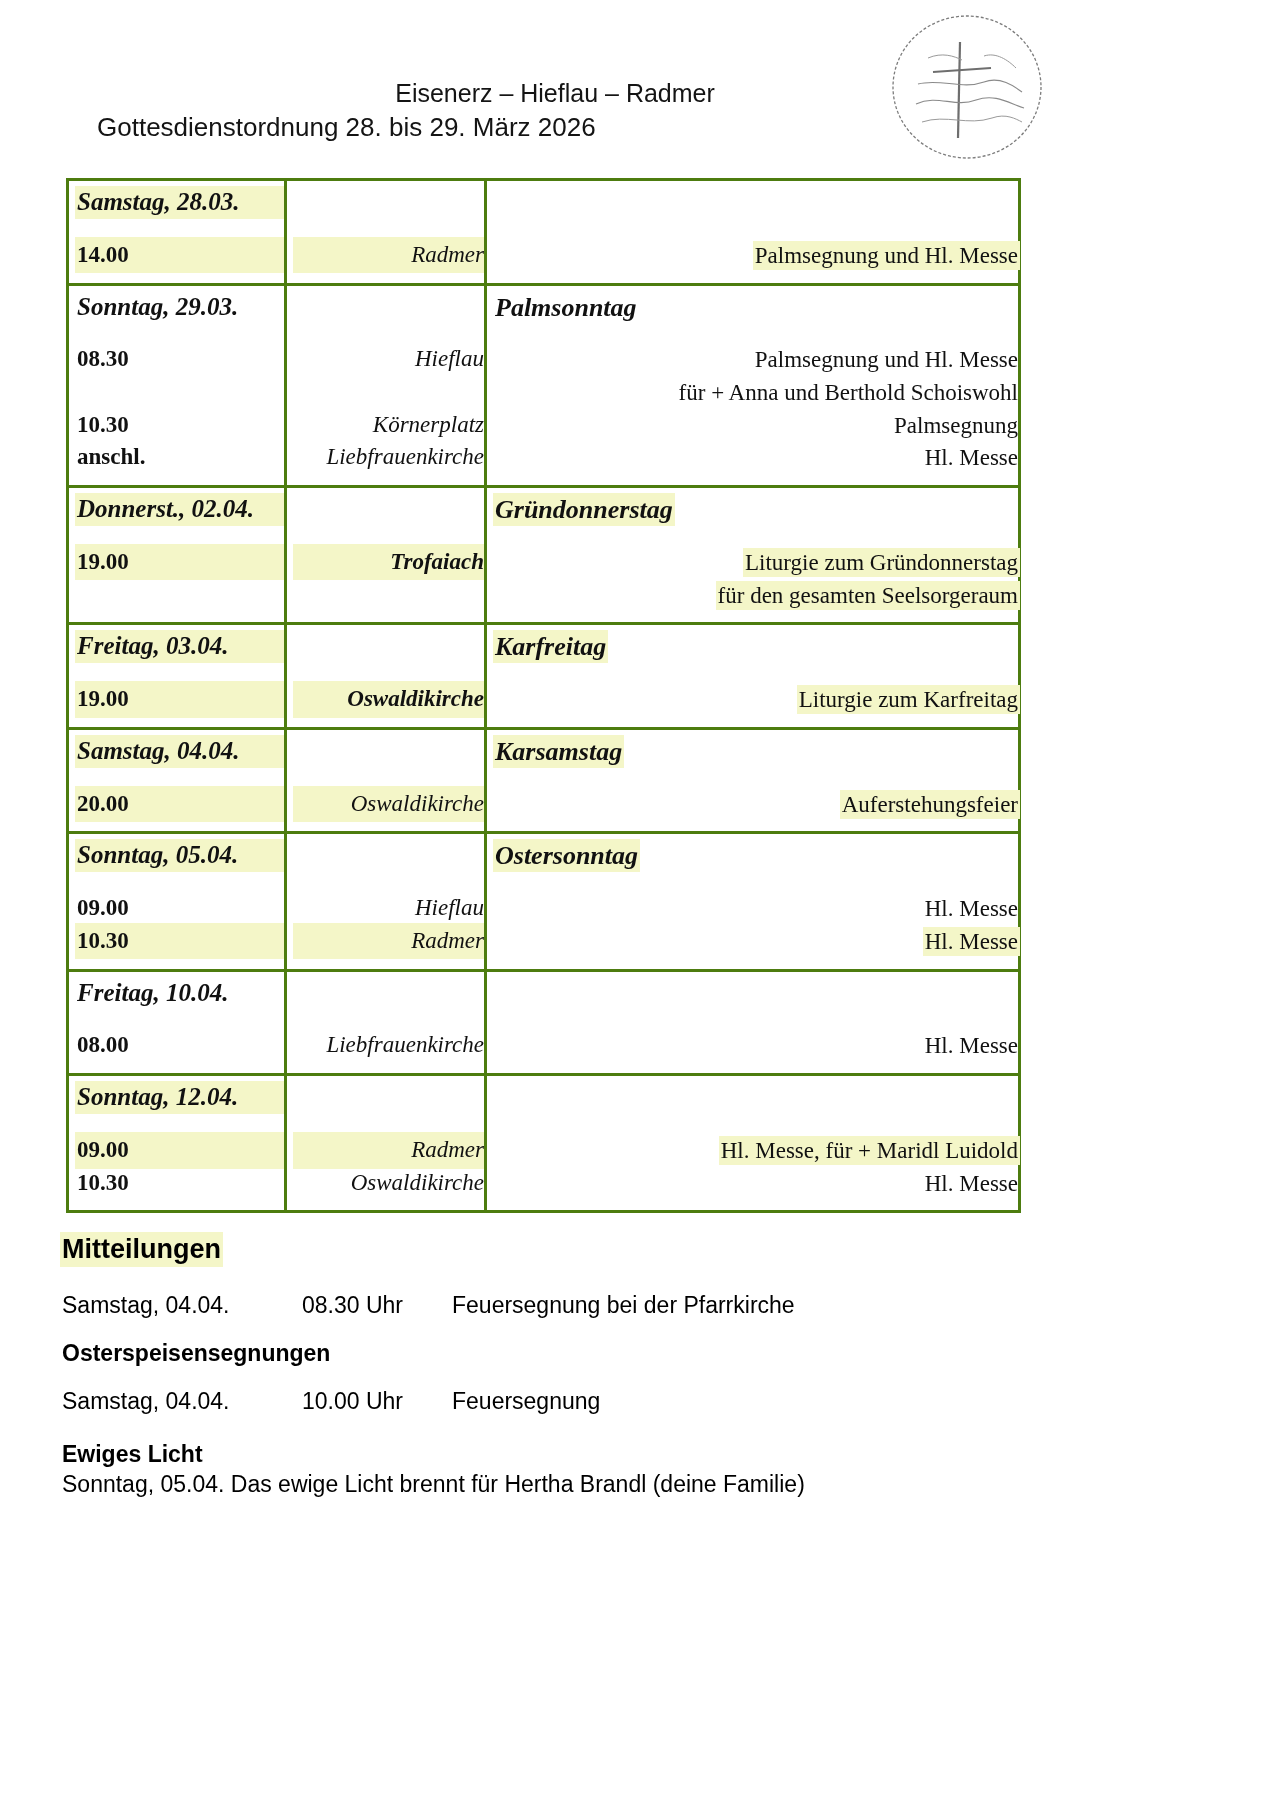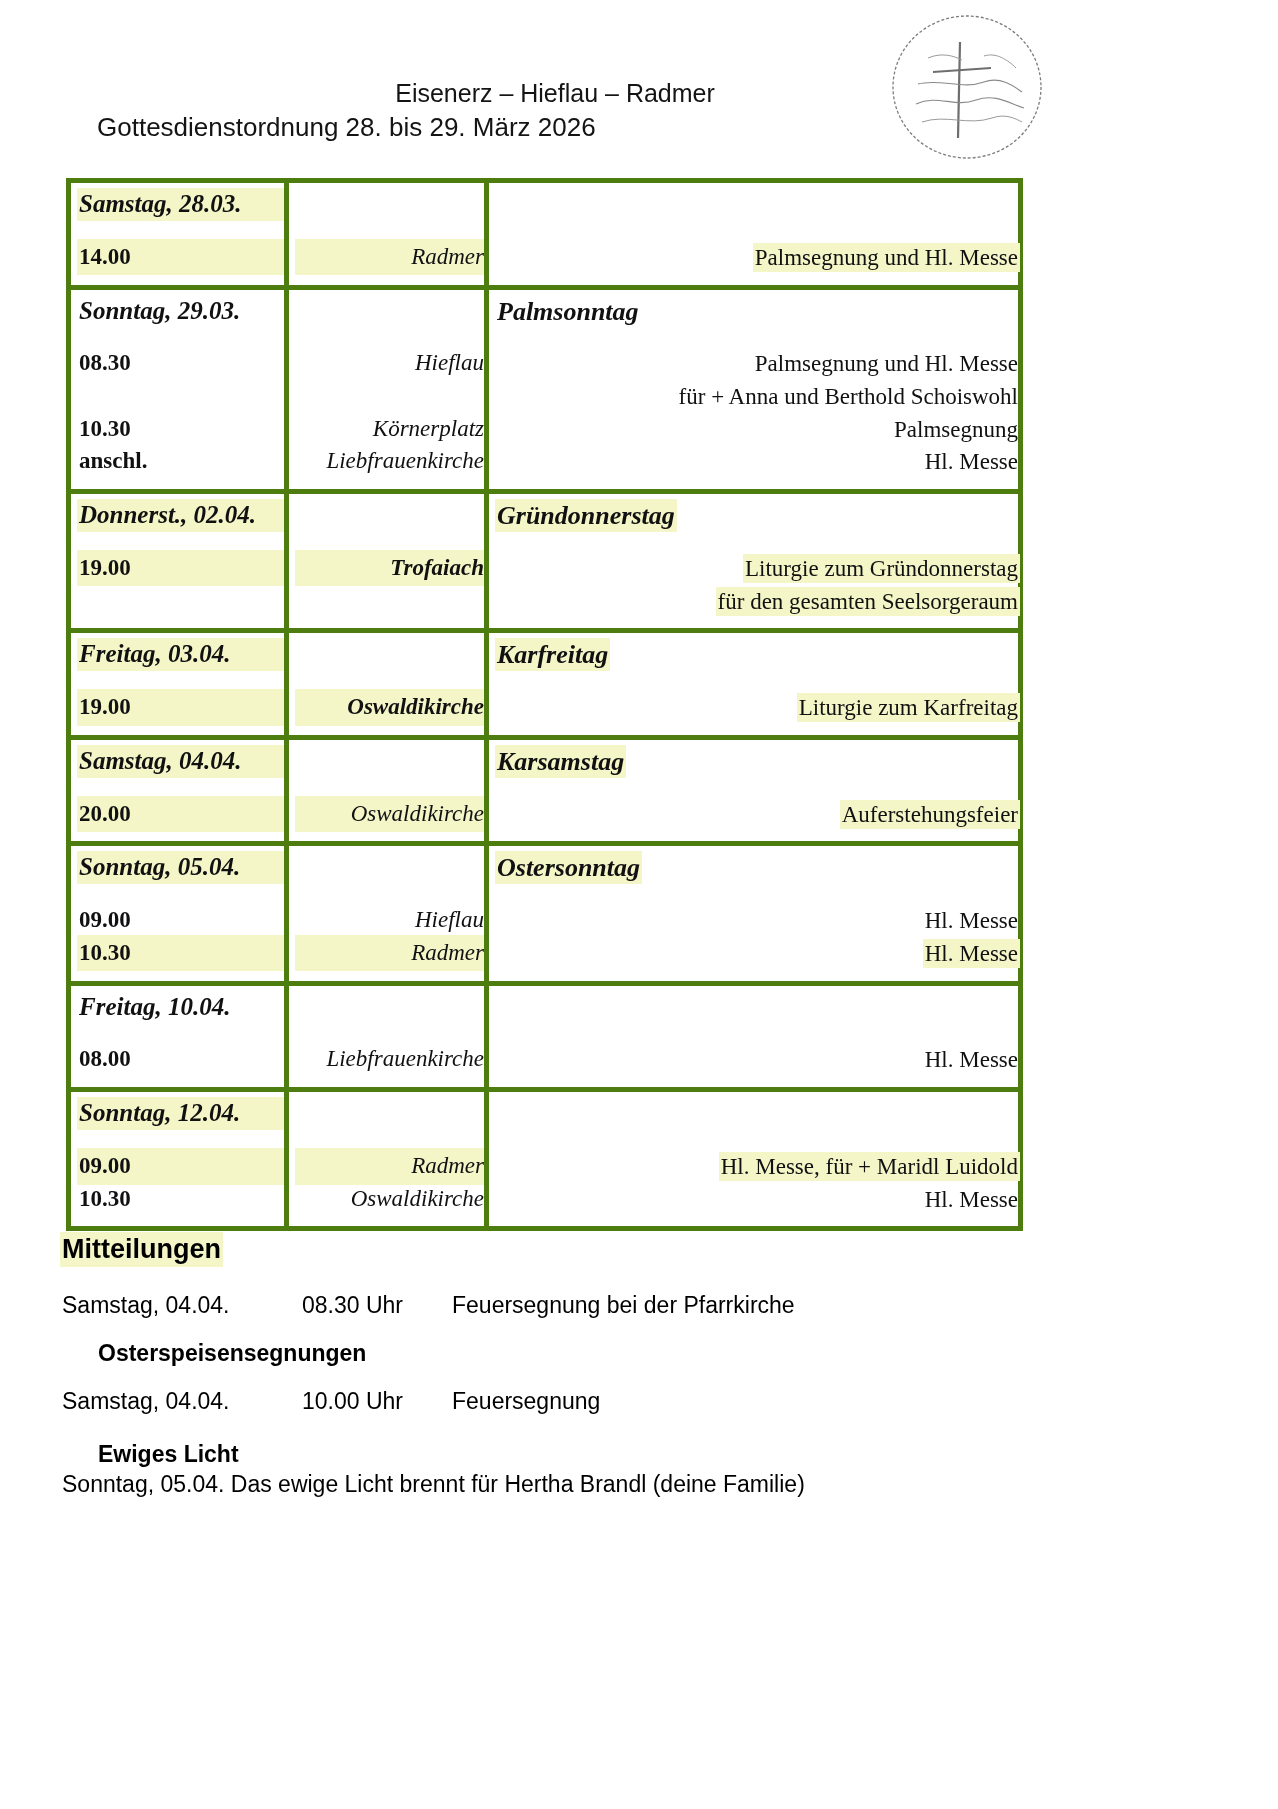--- a/index.html
+++ b/index.html
@@ -62,21 +62,21 @@
   
   #schedule {
     position: absolute;
     left: 66px;
     top: 178px;
     width: 952px;
     border-collapse: collapse;
     table-layout: fixed;
   }
   #schedule td {
-    border: 5px solid #4d7c0f;
+    border: 3px solid #4d7c0f;
     vertical-align: top;
     padding: 0;
   }
   #schedule .col-time  { width: 218px; }
   #schedule .col-place { width: 200px; }
   #schedule .col-desc  { width: 534px; }
 
   .cellpad { padding: 7px 0 10px 8px; }
 
   
@@ -139,21 +139,20 @@
   .notice-head {
     font-size: 27px;
     font-weight: bold;
     display: inline-block;
     margin-bottom: 4px;
   }
   .notice-head2 {
     font-size: 23px;
     font-weight: bold;
     display: inline-block;
-    margin-left: 36px;
   }
   .notice-row {
     display: flex;
     font-size: 23px;
     line-height: 1.45;
   }
   .nc-date  { width: 240px; flex: 0 0 240px; }
   .nc-time  { width: 150px; flex: 0 0 150px; }
   .nc-text  { flex: 1 1 auto; }
   .blockgap-1 { height: 20px; }

